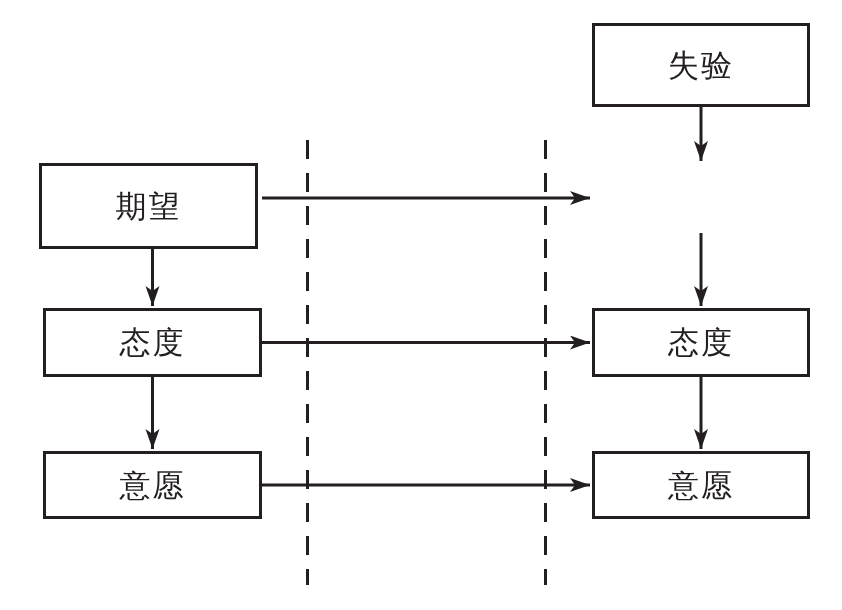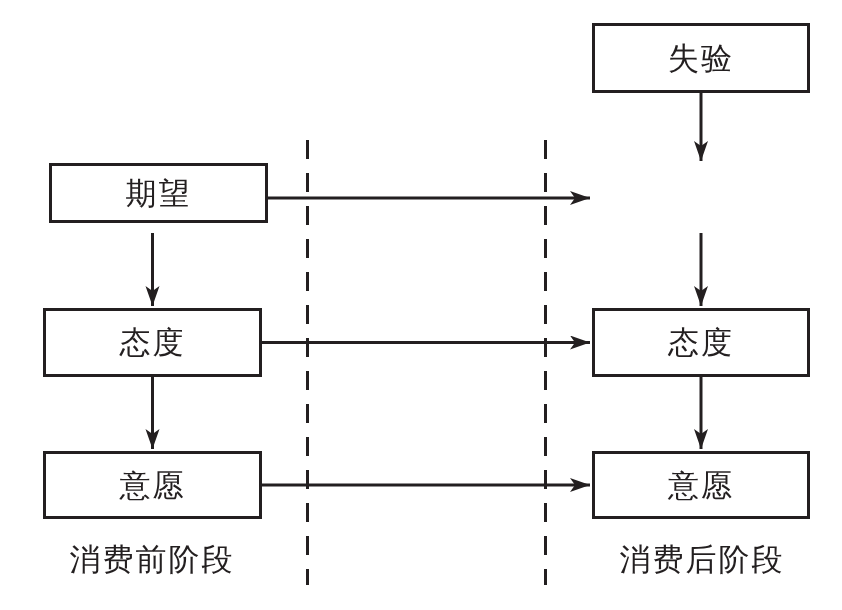--- a/index.html
+++ b/index.html
@@ -65,31 +65,29 @@
     <line x1="152.5" y1="233" x2="152.5" y2="306" stroke="#231f20" stroke-width="3" marker-end="url(#arrow)"></line>
     <line x1="152.5" y1="377" x2="152.5" y2="449" stroke="#231f20" stroke-width="3" marker-end="url(#arrow)"></line>
     <line x1="701" y1="233" x2="701" y2="306" stroke="#231f20" stroke-width="3" marker-end="url(#arrow)"></line>
     <line x1="701" y1="377" x2="701" y2="449" stroke="#231f20" stroke-width="3" marker-end="url(#arrow)"></line>
 
     <line x1="262" y1="198" x2="590" y2="198" stroke="#231f20" stroke-width="3" marker-end="url(#arrow)"></line>
     <line x1="262" y1="342.5" x2="590" y2="342.5" stroke="#231f20" stroke-width="3" marker-end="url(#arrow)"></line>
     <line x1="262" y1="485" x2="590" y2="485" stroke="#231f20" stroke-width="3" marker-end="url(#arrow)"></line>
   </svg>
 
-  <div class="box" style="left:592px; top:23px; width:218px; height:70px;">失验</div>
+  <div class="box" style="left:592px; top:23px; width:218px; height:84px;">失验</div>
 
-  <div class="box" style="left:49px; top:163px; width:219px; height:60px;">期望</div>
+  <div class="box" style="left:39px; top:163px; width:219px; height:86px;">期望</div>
 
 
   <div class="box" style="left:43px; top:308px; width:219px; height:69px;">态度</div>
 
   <div class="box" style="left:592px; top:308px; width:218px; height:69px;">态度</div>
 
   <div class="box" style="left:43px; top:451px; width:219px; height:68px;">意愿</div>
 
   <div class="box" style="left:592px; top:451px; width:218px; height:68px;">意愿</div>
 
-  <div class="stage-label" style="left:152px;">消费前阶段</div>
 
 
-  <div class="stage-label" style="left:702px;">消费后阶段</div>
 
 </div>
 
 </body></html>

